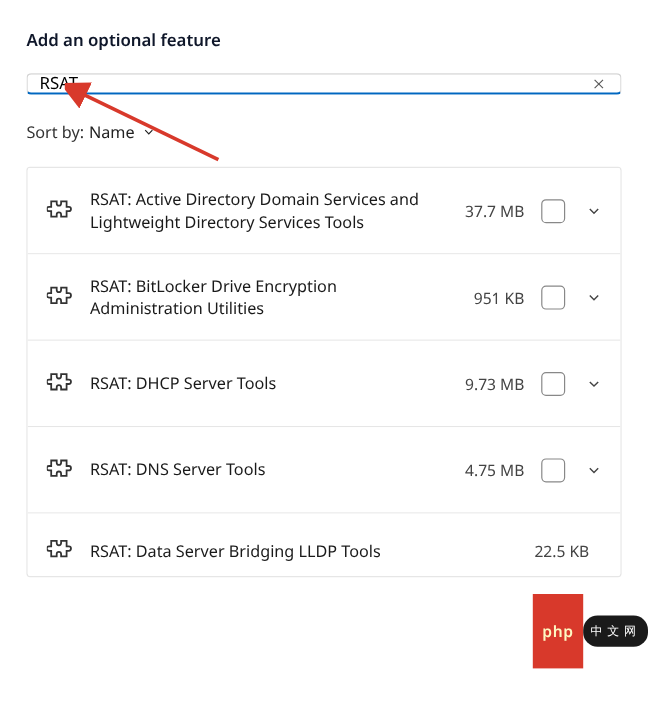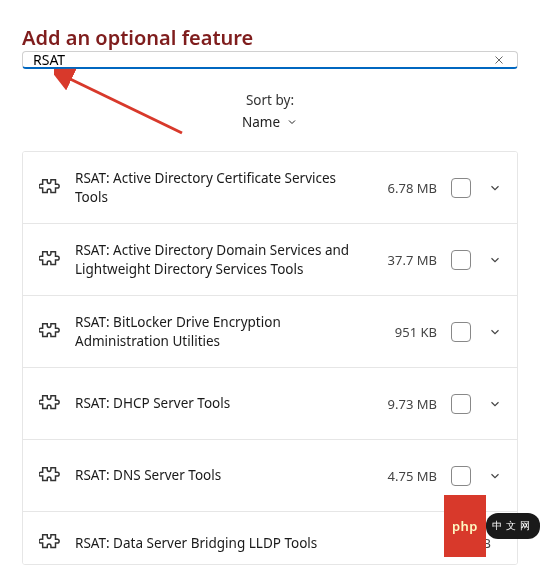--- a/index.html
+++ b/index.html
@@ -7,23 +7,24 @@
     font-family: "Segoe UI", -apple-system, system-ui, sans-serif;
     background: #ffffff;
     color: #1a1a1a;
     width: 540px;
     height: 585px;
     overflow: hidden;
     position: relative;
   }
   .container { padding: 24px 22px 0 22px; }
   .title {
-    font-size: 20px;
+    font-size: 14px;
     font-weight: 600;
-    color: #7f1d1d;
+    margin-bottom: 18px;
+    color: #0f172a;
   }
   .search-wrap {
     position: relative;
     display: flex;
     align-items: center;
     border: 1px solid #d0d0d0;
     border-radius: 4px;
     border-bottom: 2px solid #0067c0;
     height: 18px;
     padding: 0 8px 0 10px;
@@ -48,21 +49,20 @@
     color: #555;
   }
   .clear-btn svg { width: 12px; height: 12px; }
   .sort-row {
     display: flex;
     align-items: center;
     font-size: 13.5px;
     color: #333;
     margin-bottom: 20px;
     gap: 4px;
-    flex-direction: column;
   }
   .sort-label { color: #333; }
   .sort-btn {
     display: inline-flex;
     align-items: center;
     gap: 6px;
     cursor: pointer;
     color: #222;
   }
   .sort-btn svg { width: 12px; height: 12px; }
@@ -182,35 +182,20 @@
     <span class="sort-label">Sort by:</span>
     <span class="sort-btn">
       <span>Name</span>
       <svg viewBox="0 0 24 24" fill="none" stroke="currentColor" stroke-width="2">
         <polyline points="6 9 12 15 18 9"></polyline>
       </svg>
     </span>
   </div>
 
   <div class="feature-list">
-    <div class="feature-row">
-      <span class="feat-icon">
-        <svg viewBox="0 0 24 24" fill="none" stroke="currentColor" stroke-width="1.6">
-            <path d="M9 3 v2 a2 2 0 1 0 4 0 V3 h5 v5 h2 a2 2 0 1 1 0 4 h-2 v5 h-5 v-2 a2 2 0 1 0 -4 0 v2 H4 v-5 H2 a2 2 0 1 1 0-4 h2 V3 z"></path>
-          </svg>
-      </span>
-      <span class="feat-name">RSAT: Active Directory Certificate Services Tools</span>
-      <span class="feat-size">6.78 MB</span>
-      <span class="feat-check"></span>
-      <span class="feat-expand">
-        <svg viewBox="0 0 24 24" fill="none" stroke="currentColor" stroke-width="2">
-            <polyline points="6 9 12 15 18 9"></polyline>
-          </svg>
-      </span>
-    </div>
 
     <div class="feature-row">
       <span class="feat-icon">
         <svg viewBox="0 0 24 24" fill="none" stroke="currentColor" stroke-width="1.6">
             <path d="M9 3 v2 a2 2 0 1 0 4 0 V3 h5 v5 h2 a2 2 0 1 1 0 4 h-2 v5 h-5 v-2 a2 2 0 1 0 -4 0 v2 H4 v-5 H2 a2 2 0 1 1 0-4 h2 V3 z"></path>
           </svg>
       </span>
       <span class="feat-name">RSAT: Active Directory Domain Services and Lightweight Directory Services Tools</span>
       <span class="feat-size">37.7 MB</span>
       <span class="feat-check"></span>

